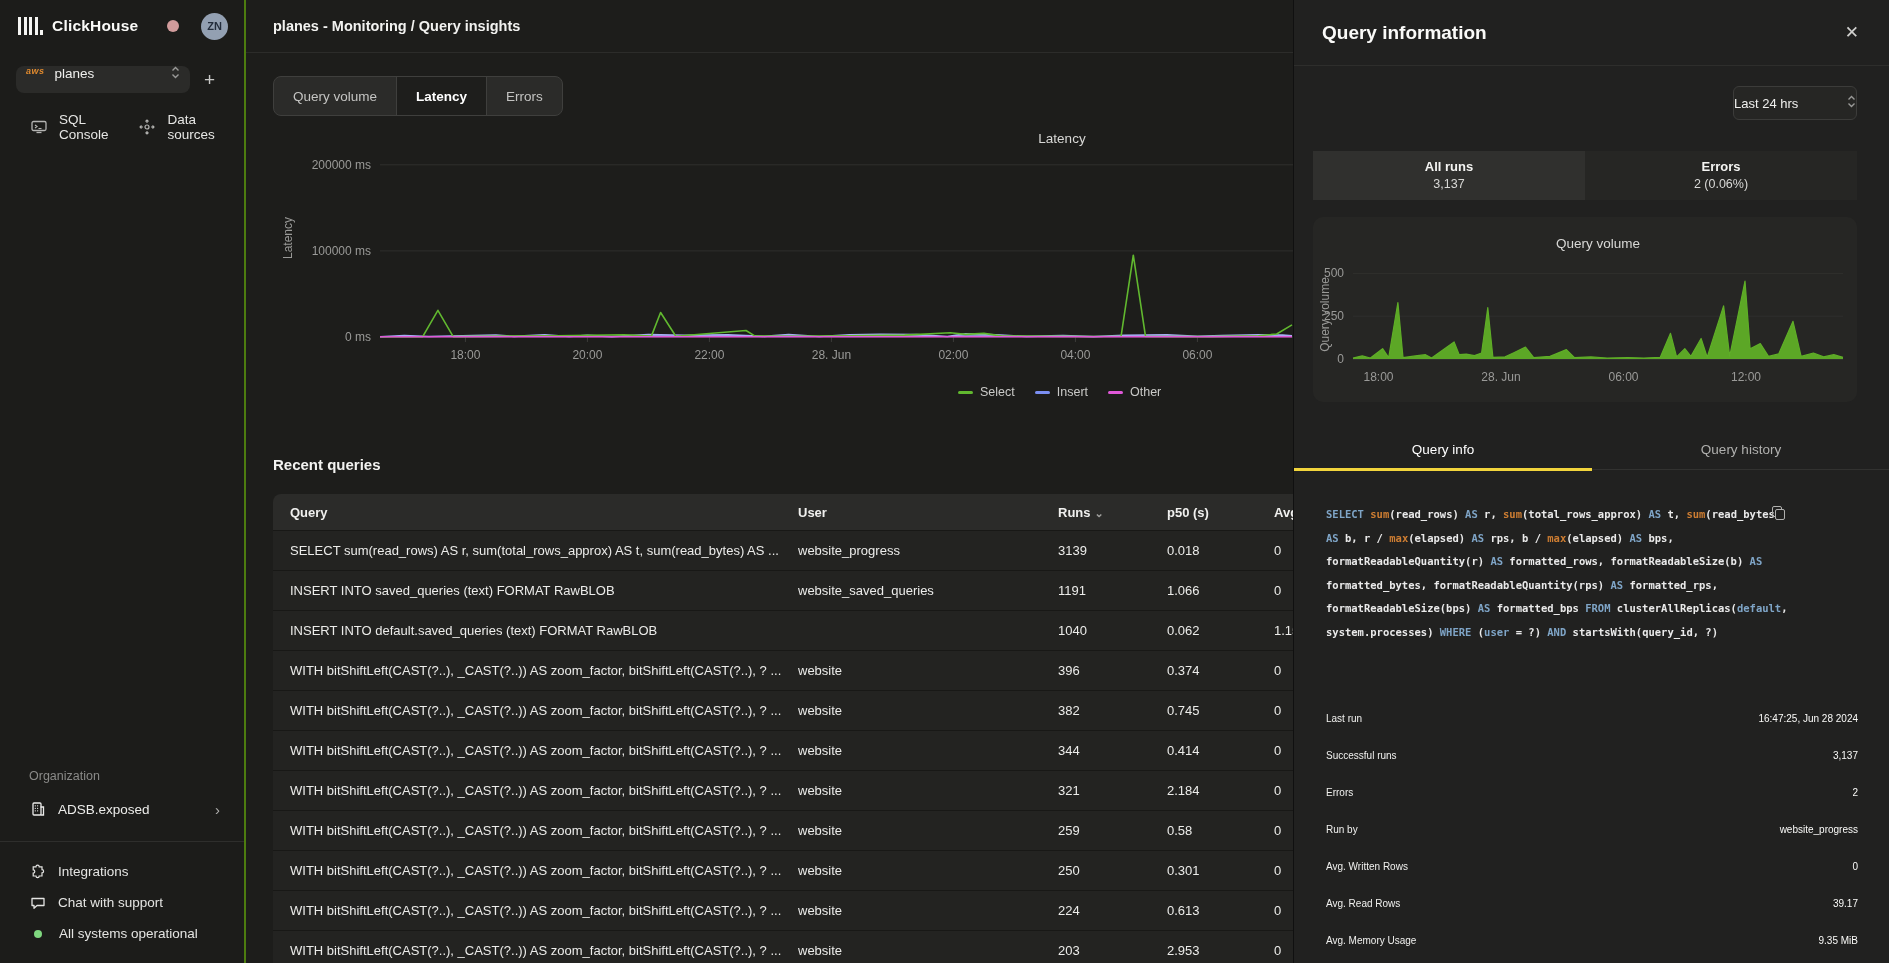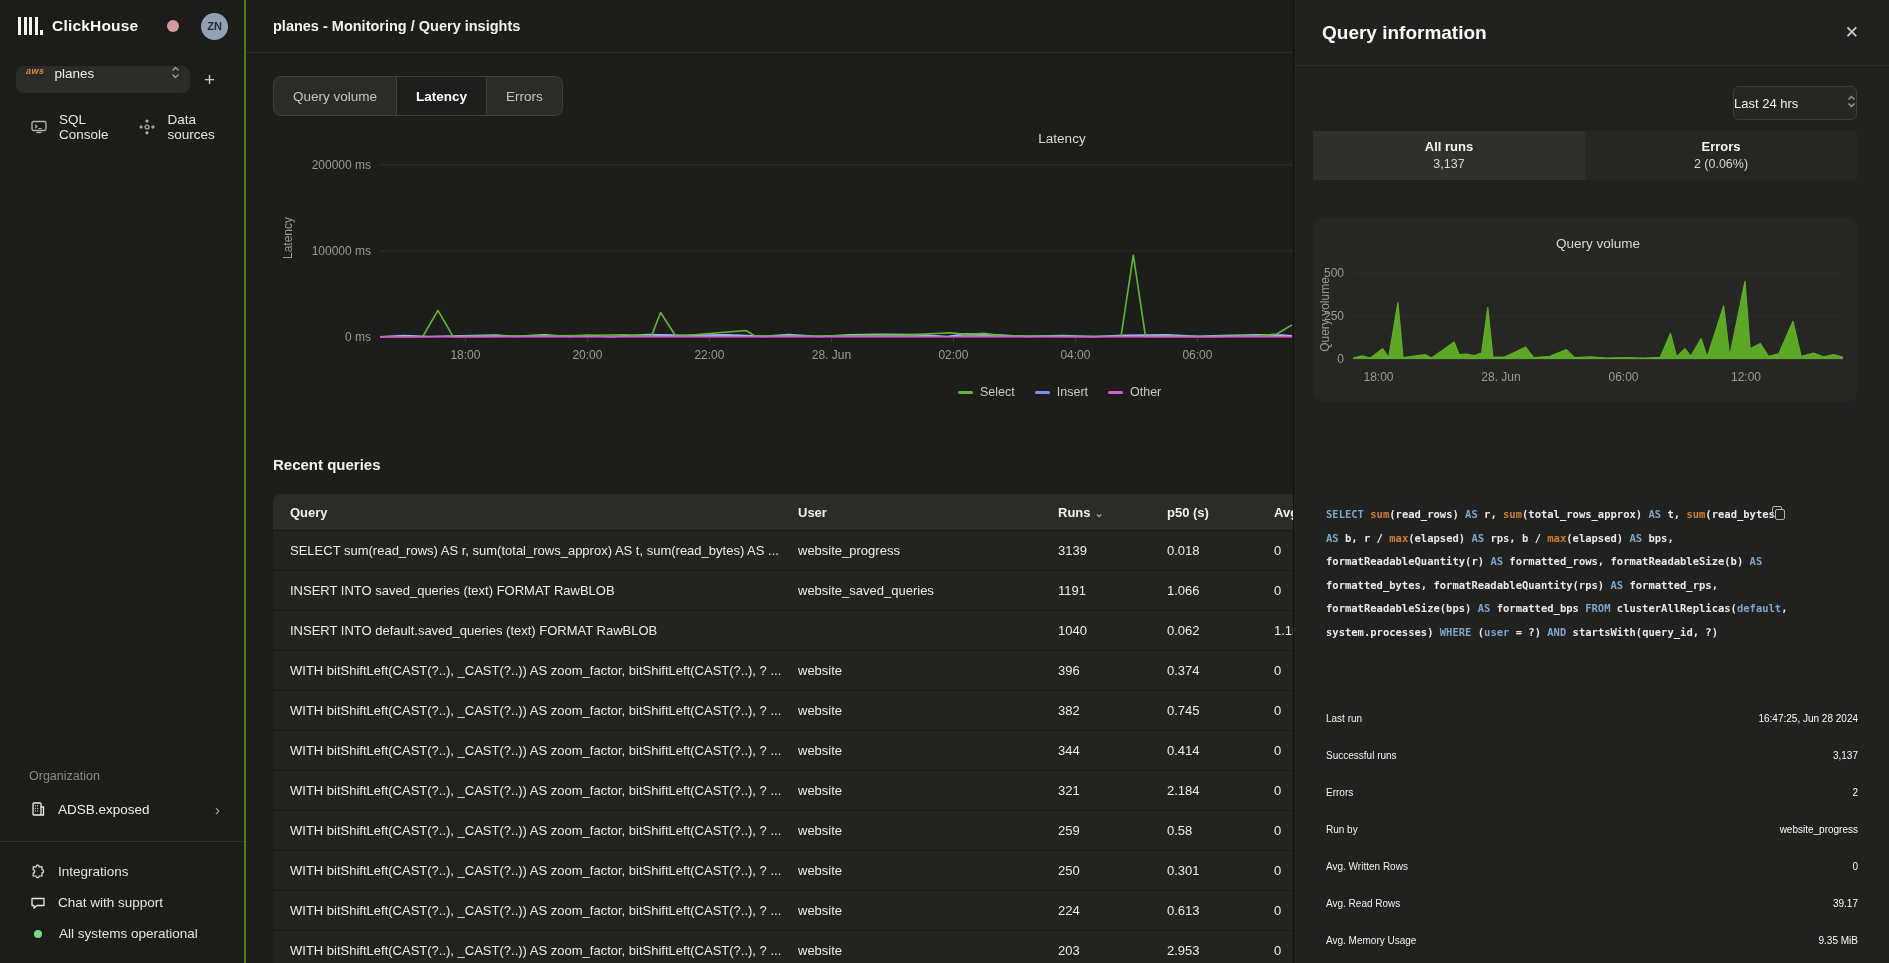--- a/index.html
+++ b/index.html
@@ -59,21 +59,21 @@
   .trow { height:40px; background:#232321; border-top:1px solid #181816; font-size:13px; color:#ececea; cursor:pointer; }
   .c { overflow:hidden; white-space:nowrap; text-overflow:ellipsis; padding-right:14px; }
   .caret { color:#a0a09e; font-size:11px; margin-left:4px; }
 
   
   .panel { width:596px; flex:0 0 596px; background:#212120; border-left:1px solid #101010; position:relative; }
   .panel-header { height:66px; border-bottom:1px solid #2e2e2c; display:flex; align-items:center; padding:0 30px 0 28px; }
   .panel-title { font-size:19px; font-weight:bold; color:#fafaf8; }
   .close-btn { margin-left:auto; background:none; border:none; color:#d0d0ce; font-size:17px; cursor:pointer; font-family:inherit; }
   .range-btn { position:absolute; top:86px; right:32px; height:34px; width:124px; display:flex; align-items:center; justify-content:center; gap:21px; background:#262624; border:1px solid #3c3c3a; border-radius:6px; color:#f0f0ee; font-size:13px; font-family:inherit; cursor:pointer; }
-  .summary-tabs { position:absolute; top:131px; left:19px; width:544px; display:grid; grid-template-columns:1fr 1fr; }
+  .summary-tabs { position:absolute; top:151px; left:19px; width:544px; display:grid; grid-template-columns:1fr 1fr; }
   .stab { text-align:center; padding:8px 0 9px 0; background:#262624; cursor:pointer; }
   .stab.selected { background:#30302e; }
   .stab .l1 { font-size:13px; font-weight:bold; color:#f4f4f2; }
   .stab .l2 { font-size:12.5px; color:#d8d8d6; margin-top:3px; }
   .qv-card { position:absolute; top:217px; left:19px; width:544px; height:185px; background:#262624; border-radius:10px; }
   .panel-tabs { position:absolute; top:432px; left:0; width:596px; display:grid; grid-template-columns:1fr 1fr; border-bottom:1px solid #323230; }
   .ptab { text-align:center; padding:10px 0 12px 0; font-size:13.5px; color:#b0b0ae; cursor:pointer; position:relative; }
   .ptab.active { color:#ffffff; }
   .ptab.active::after { content:""; position:absolute; left:0; right:0; bottom:-2px; height:3px; background:#f2d53c; }
   .code-block { position:absolute; top:503px; left:32px; width:532px; font-family:"DejaVu Sans Mono", monospace; font-size:10.5px; font-weight:bold; line-height:23.5px; color:#eaeaea; }
@@ -424,20 +424,24 @@
           <text class="tick" x="188.0" y="164" text-anchor="middle">28. Jun</text>
           <text class="tick" x="310.5" y="164" text-anchor="middle">06:00</text>
           <text class="tick" x="433.0" y="164" text-anchor="middle">12:00</text>
           <text class="ctitle" x="285" y="31" text-anchor="middle">Query volume</text>
           <text class="tick" transform="translate(16,97.5) rotate(-90)" text-anchor="middle">Query volume</text>
           <polygon points="40.0,142.0 40.0,141.1 49.2,138.9 57.4,141.0 69.6,131.7 75.7,140.6 84.9,85.5 90.0,140.6 102.3,138.9 112.5,137.7 118.6,141.0 141.1,124.9 146.2,137.7 153.3,137.2 161.5,138.6 168.6,136.0 174.8,90.7 179.9,140.3 192.1,139.9 200.3,136.0 212.5,130.0 220.7,140.6 237.0,139.4 253.4,132.6 261.5,140.6 277.9,139.9 294.2,141.0 314.6,140.6 330.9,141.0 347.3,140.3 357.5,116.3 363.6,139.9 371.8,131.7 377.9,139.4 388.1,121.5 394.2,140.3 410.6,88.9 416.7,139.4 432.0,64.1 437.1,131.7 447.3,126.6 455.5,139.4 465.7,136.9 480.0,104.3 488.1,139.4 500.4,136.0 510.6,139.9 520.8,137.7 530.0,140.3 530.0,142.0" fill="#5fae27" opacity="0.95"></polygon>
           <polyline points="40.0,141.1 49.2,138.9 57.4,141.0 69.6,131.7 75.7,140.6 84.9,85.5 90.0,140.6 102.3,138.9 112.5,137.7 118.6,141.0 141.1,124.9 146.2,137.7 153.3,137.2 161.5,138.6 168.6,136.0 174.8,90.7 179.9,140.3 192.1,139.9 200.3,136.0 212.5,130.0 220.7,140.6 237.0,139.4 253.4,132.6 261.5,140.6 277.9,139.9 294.2,141.0 314.6,140.6 330.9,141.0 347.3,140.3 357.5,116.3 363.6,139.9 371.8,131.7 377.9,139.4 388.1,121.5 394.2,140.3 410.6,88.9 416.7,139.4 432.0,64.1 437.1,131.7 447.3,126.6 455.5,139.4 465.7,136.9 480.0,104.3 488.1,139.4 500.4,136.0 510.6,139.9 520.8,137.7 530.0,140.3" fill="none" stroke="#5fae27" stroke-width="1.2" stroke-linejoin="round"></polyline>
         </svg>
     </div>
 
+    <div class="panel-tabs">
+      <div class="ptab active">Query info</div>
+      <div class="ptab">Query history</div>
+    </div>
 
     <div class="code-block">
       <span class="code-text" id="sqlText"><span class="kw">SELECT </span><span class="fn">sum</span><span class="pl">(read_rows) </span><span class="kw">AS </span><span class="pl">r, </span><span class="fn">sum</span><span class="pl">(total_rows_approx) </span><span class="kw">AS </span><span class="pl">t, </span><span class="fn">sum</span><span class="pl">(read_bytes) </span><span class="kw">AS </span><span class="pl">b, r / </span><span class="fn">max</span><span class="pl">(elapsed) </span><span class="kw">AS </span><span class="pl">rps, b / </span><span class="fn">max</span><span class="pl">(elapsed) </span><span class="kw">AS </span><span class="pl">bps, formatReadableQuantity(r) </span><span class="kw">AS </span><span class="pl">formatted_rows, formatReadableSize(b) </span><span class="kw">AS </span><span class="pl">formatted_bytes, formatReadableQuantity(rps) </span><span class="kw">AS </span><span class="pl">formatted_rps, formatReadableSize(bps) </span><span class="kw">AS </span><span class="pl">formatted_bps </span><span class="kw">FROM </span><span class="pl">clusterAllReplicas(</span><span class="kw">default</span><span class="pl">, system.processes) </span><span class="kw">WHERE </span><span class="pl">(</span><span class="kw">user</span><span class="pl"> = ?) </span><span class="kw">AND </span><span class="pl">startsWith(query_id, ?)</span></span>
       <span class="copy-btn">
           <i></i>
           <i class="b"></i>
         </span>
     </div>
 
     <div class="stats" id="statsList">

